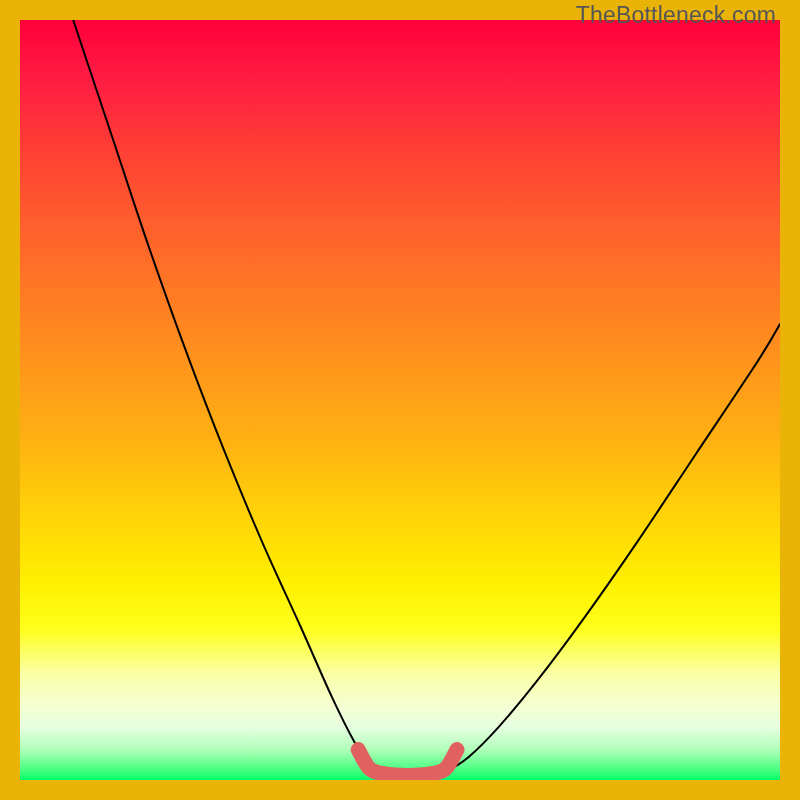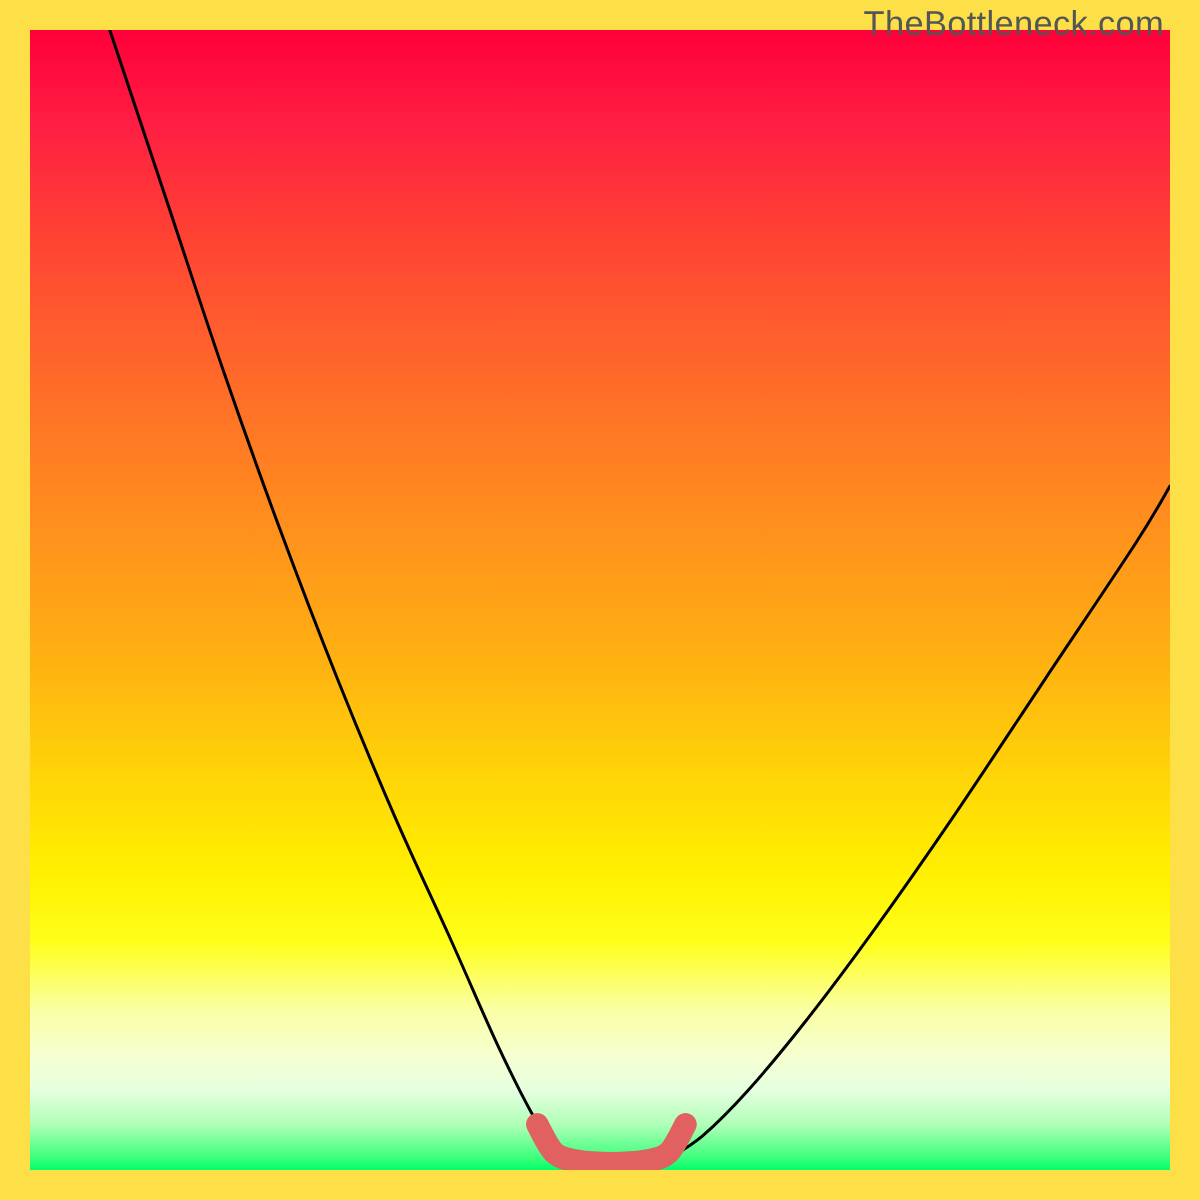--- a/index.html
+++ b/index.html
@@ -11,21 +11,21 @@
     overflow: hidden;
     position: relative;
     font-family: Arial, Helvetica, sans-serif;
   }
   .frame {
     position: absolute;
     top: 0;
     left: 0;
     width: 800px;
     height: 800px;
-    background: #fde047;
+    background: #eab308;
   }
   .plot-area {
     position: absolute;
     top: 20px;
     left: 20px;
     width: 760px;
     height: 760px;
     overflow: hidden;
   }
   .gradient-bg {

